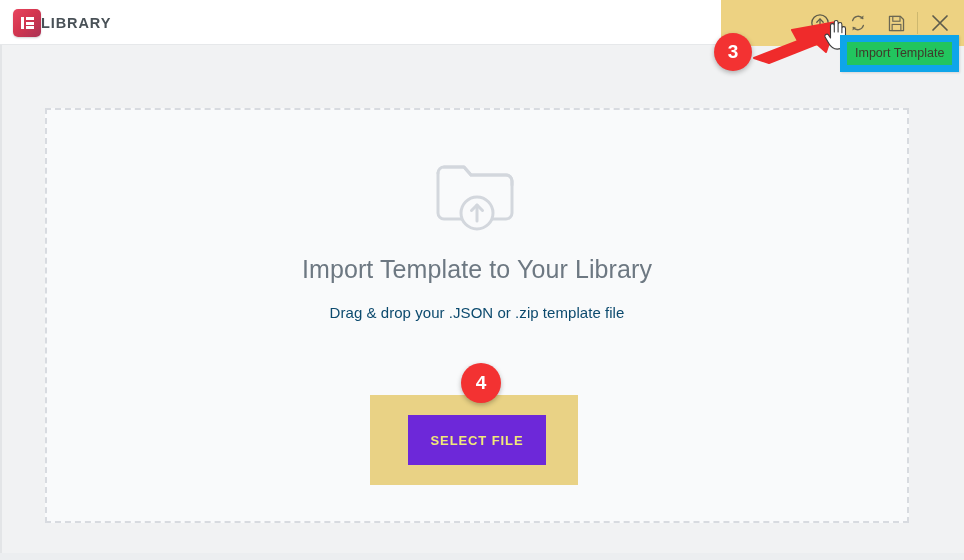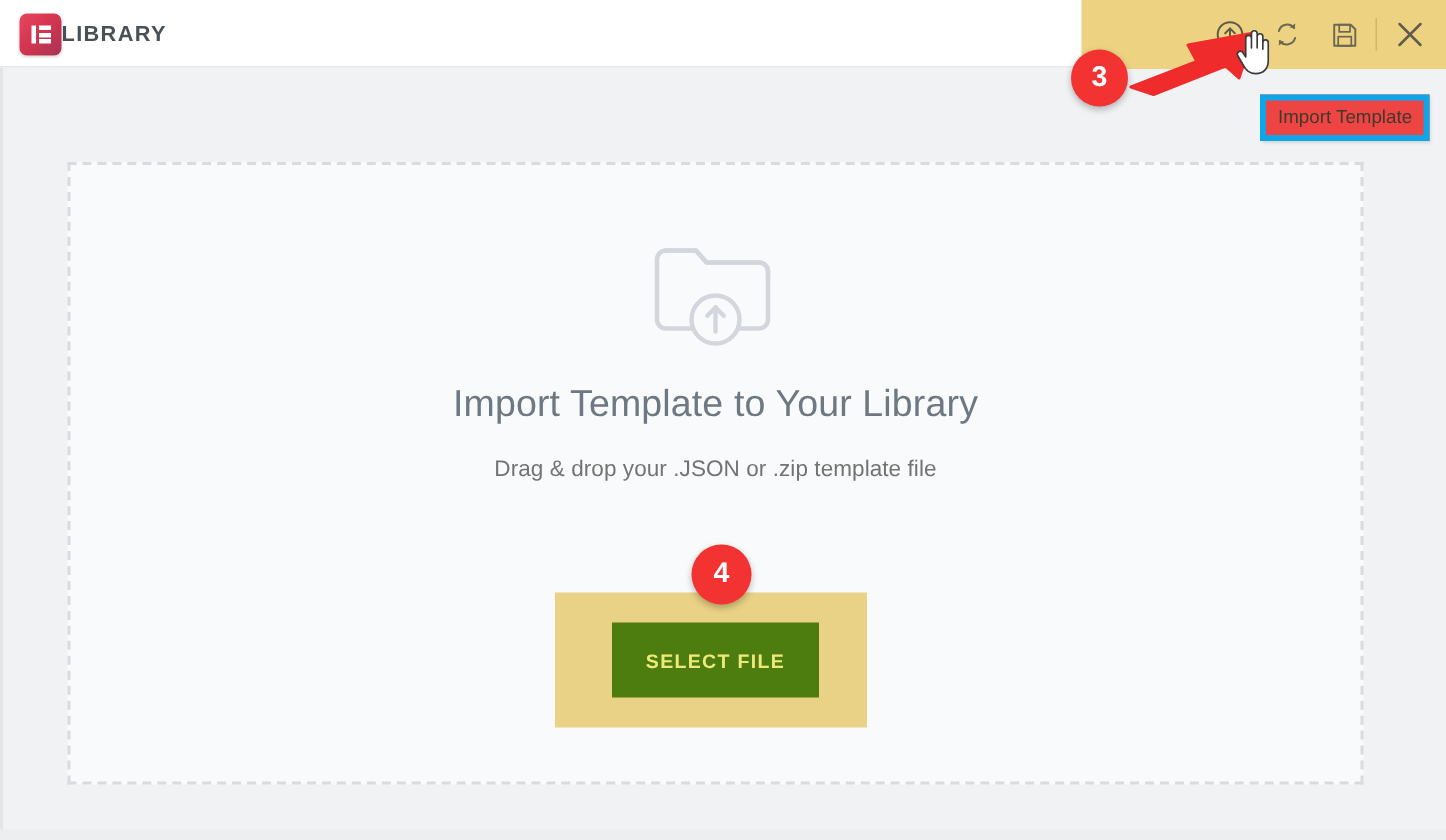--- a/index.html
+++ b/index.html
@@ -150,28 +150,27 @@
   #badge-4 {
     left: 461px; top: 363px;
     width: 40px; height: 40px;
     font-size: 19px;
   }
 
   
   #import-tooltip {
     position: absolute;
     left: 840px; top: 35px;
-    background: #ef4444;
-    border: 4px solid #0ea5e9;
+    background: #22c55e;
+    border: 7px solid #0ea5e9;
     color: #3f3a2a;
     font-size: 12.5px;
     padding: 4px 8px 5px 8px;
     white-space: nowrap;
     box-shadow: 1px 1px 2px rgba(0,0,0,0.12);
-    margin-top: 28px;
   }
 
   
   #dropzone {
     position: absolute;
     left: 45px; top: 108px;
     width: 864px;
     height: 415px;
     border: 2px dashed #d8dbe0;
     background: #f9fafb;
@@ -196,38 +195,38 @@
     margin-top: 22px;
     font-size: 25px;
     color: #6d7882;
     font-weight: normal;
     letter-spacing: 0.1px;
   }
 
   #dropzone-subtitle {
     margin-top: 20px;
     font-size: 15px;
-    color: #737373;
+    color: #0c4a6e;
     letter-spacing: 0.05px;
   }
 
   
   #select-file-highlight {
     position: absolute;
     left: 370px; top: 395px;
     width: 208px;
     height: 90px;
     background: #e9d285;
   }
   #select-file-button {
     position: absolute;
     left: 408px; top: 415px;
     width: 138px;
     height: 50px;
-    background: #4d7c0f;
+    background: #6d28d9;
     color: #f0e97a;
     font-size: 13px;
     font-weight: bold;
     letter-spacing: 0.9px;
     display: flex;
     align-items: center;
     justify-content: center;
     cursor: pointer;
     border: none;
     font-family: "Liberation Sans", sans-serif;

